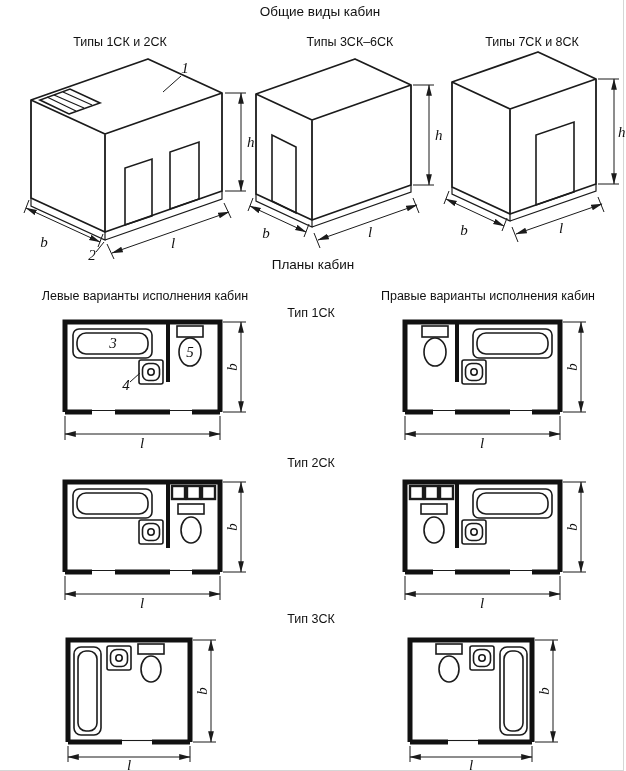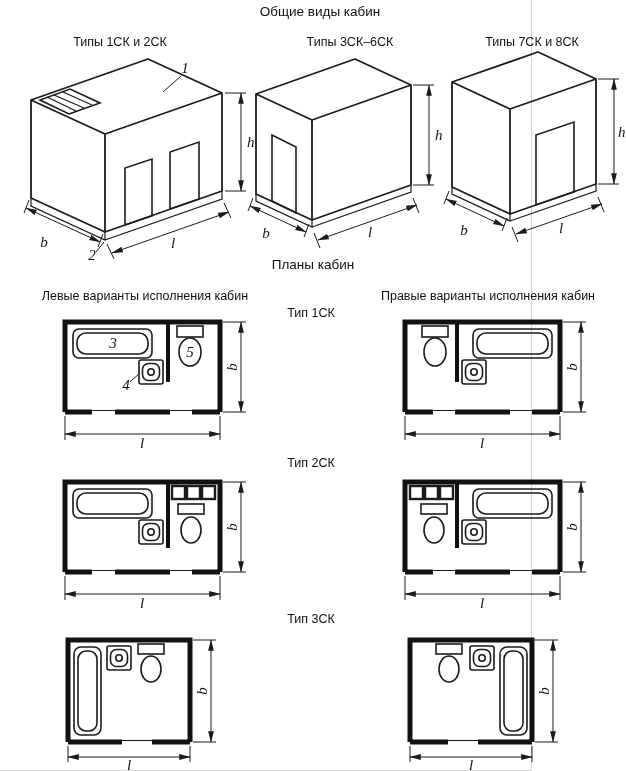--- a/index.html
+++ b/index.html
@@ -1,17 +1,17 @@
 <!DOCTYPE html>
 <html><head>
 <meta charset="utf-8">
 <style>
   html,body{margin:0;padding:0;background:#ffffff;}
   .page{
-    position:relative;width:532px;height:771px;background:#ffffff;
+    position:relative;width:624px;height:771px;background:#ffffff;
     box-sizing:border-box;border-right:1px solid #d6d6d6;border-bottom:1px solid #d6d6d6;
     font-family:"Liberation Sans",sans-serif;
   }
   svg{display:block}
   text{fill:#111;}
   .t-ttl{font:13.5px "Liberation Sans",sans-serif;}
   .t-lb{font:12.5px "Liberation Sans",sans-serif;}
   .t-dm{font:italic 15px "Liberation Serif",serif;}
   .t-co{font:italic 15px "Liberation Serif",serif;}
   .ol{stroke:#1b1b1b;stroke-width:1.8;fill:none;stroke-linejoin:round;}

